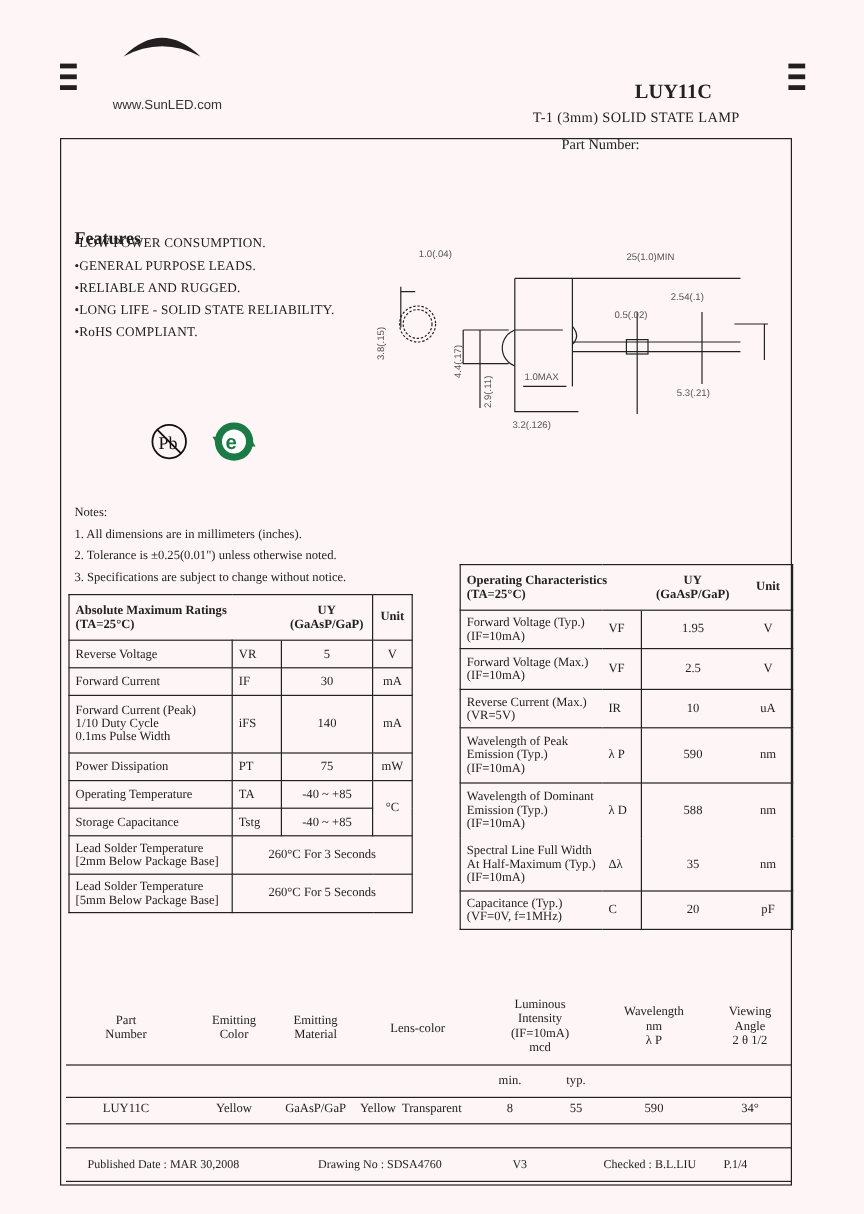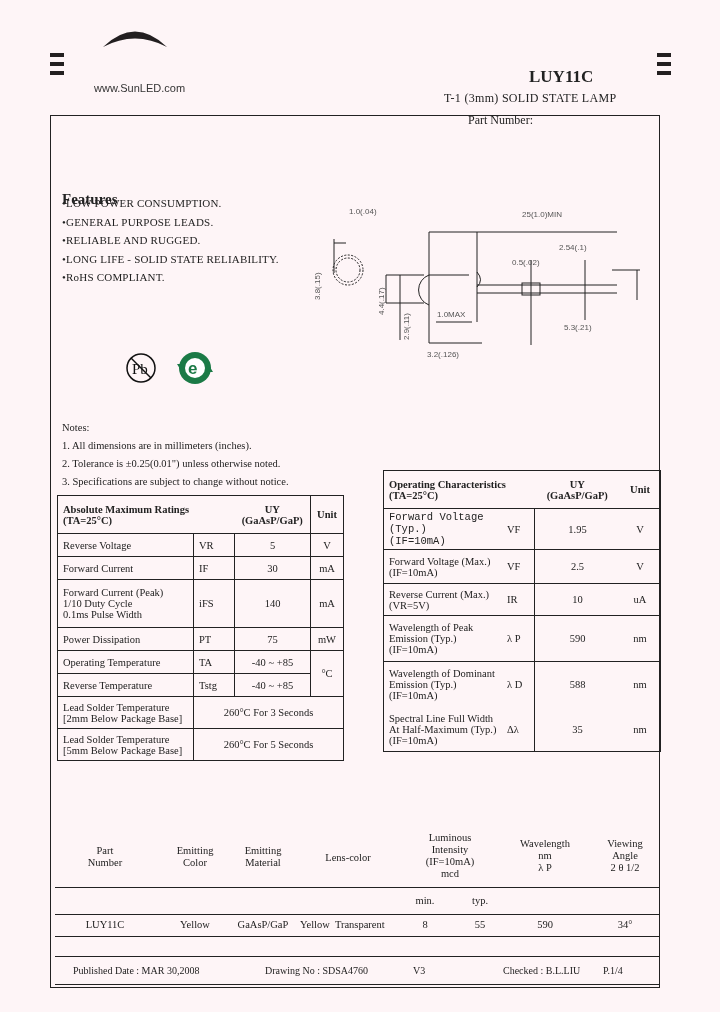--- a/index.html
+++ b/index.html
@@ -164,21 +164,21 @@
     <td class="c">75</td>
     <td class="c">mW</td>
   </tr>
   <tr style="height:23px;">
     <td>Operating Temperature</td>
     <td>TA</td>
     <td class="c">-40 ~ +85</td>
     <td class="c" rowspan="2">°C</td>
   </tr>
   <tr style="height:23px;">
-    <td>Reverse Temperature</td>
+    <td>Storage Capacitance</td>
     <td>Tstg</td>
     <td class="c">-40 ~ +85</td>
   </tr>
   <tr style="height:32px;">
     <td>
           <div>Lead Solder Temperature</div>
           <div>[2mm Below Package Base]</div>
         </td>
     <td colspan="3" class="c">260°C  For 3 Seconds</td>
   </tr>
@@ -199,21 +199,21 @@
       <div>Operating Characteristics</div>
           <div>(TA=25°C)</div>
     </td>
     <td class="hd c" style="border-left:none;border-right:none;">
       <div>UY</div>
           <div>(GaAsP/GaP)</div>
     </td>
     <td class="hd c" style="border-left:none;">Unit</td>
   </tr>
   <tr style="height:32px;">
-    <td style="width:108px;border-right:none;font-family:Liberation Mono, monospace;">
+    <td style="width:108px;border-right:none;">
           <div>Forward Voltage (Typ.)</div>
           <div>(IF=10mA)</div>
         </td>
     <td style="width:22px;border-left:none;">VF</td>
     <td class="c" style="border-right:none;">1.95</td>
     <td class="c" style="width:30px;border-left:none;">V</td>
   </tr>
   <tr style="height:34px;">
     <td style="border-right:none;">
           <div>Forward Voltage (Max.)</div>
@@ -254,20 +254,29 @@
   </tr>
   <tr style="height:44px;">
     <td style="border-right:none;border-top:none;">
           <div>Spectral Line Full Width</div>
           <div>At Half-Maximum (Typ.)</div>
           <div>(IF=10mA)</div>
         </td>
     <td style="border-left:none;border-top:none;">Δλ</td>
     <td class="c" style="border-right:none;border-top:none;">35</td>
     <td class="c" style="border-left:none;border-top:none;">nm</td>
+  </tr>
+  <tr style="height:32px;">
+    <td style="border-right:none;">
+          <div>Capacitance (Typ.)</div>
+          <div>(VF=0V, f=1MHz)</div>
+        </td>
+    <td style="border-left:none;">C</td>
+    <td class="c" style="border-right:none;">20</td>
+    <td class="c" style="border-left:none;">pF</td>
   </tr>
 </tbody>
   </table>
 
 <div class="abs" style="left:55px;top:830px;width:605px;">
   <div style="position:relative;height:57px;border-bottom:1.5px solid #222;font-size:10.5px;line-height:12px;">
     <div class="abs c" style="left:20px;top:15px;width:60px;">
         <div>Part</div>
         <div>Number</div>
       </div>
@@ -309,16 +318,16 @@
     <div class="abs c" style="left:350px;top:4px;width:40px;">8</div>
     <div class="abs c" style="left:405px;top:4px;width:40px;">55</div>
     <div class="abs c" style="left:470px;top:4px;width:40px;">590</div>
     <div class="abs c" style="left:550px;top:4px;width:40px;">34°</div>
   </div>
 </div>
 
 <div class="abs footer">
   <span style="left:18px;">Published Date : MAR 30,2008</span>
   <span style="left:210px;text-align:center;">Drawing No : SDSA4760</span>
-  <span style="left:358px;">V3</span>
+  <span style="left:372px;">V3</span>
   <span style="left:448px;">Checked : B.L.LIU</span>
   <span style="left:548px;">P.1/4</span>
 </div>
 
 </body></html>

